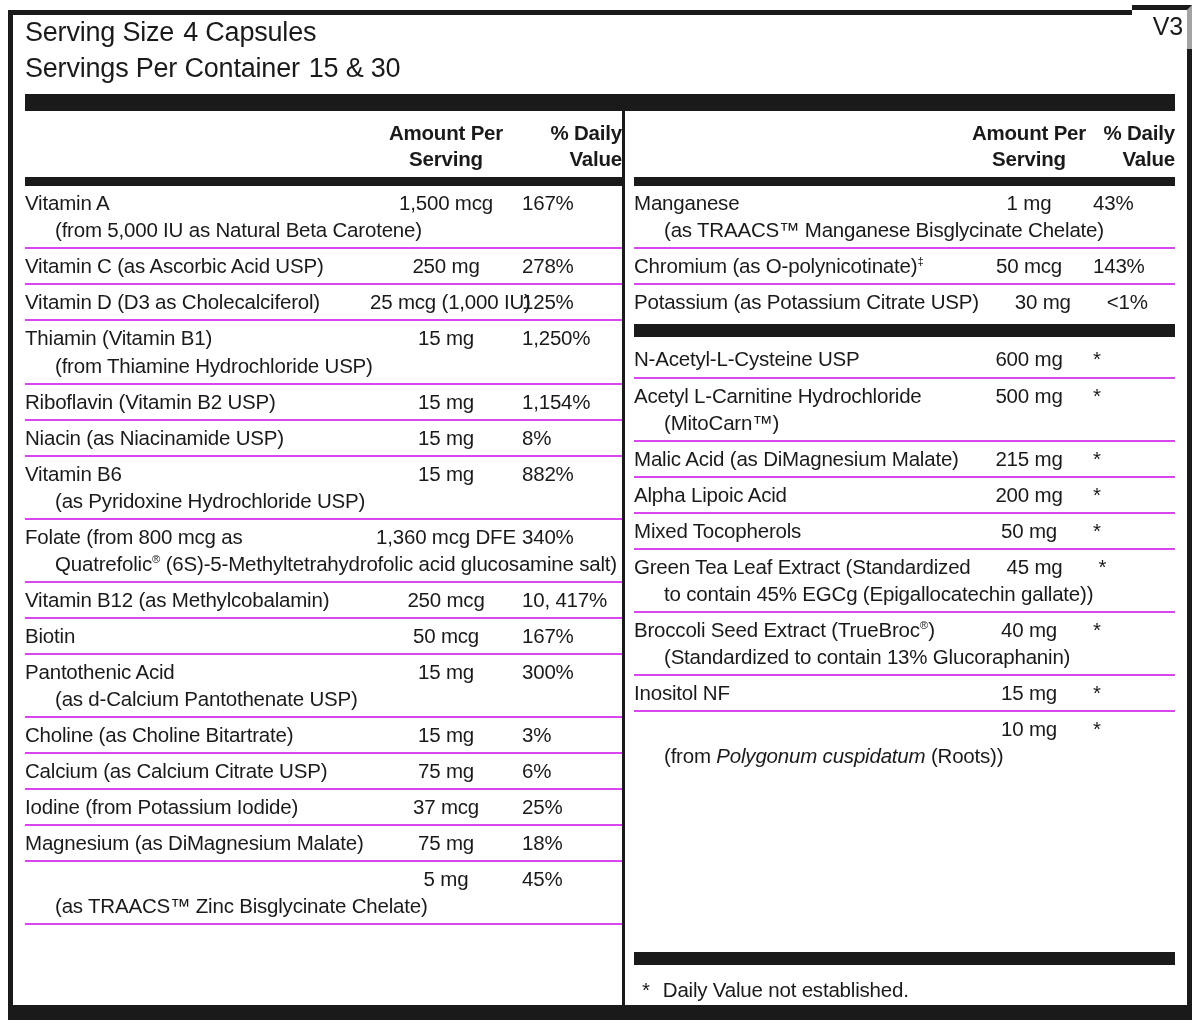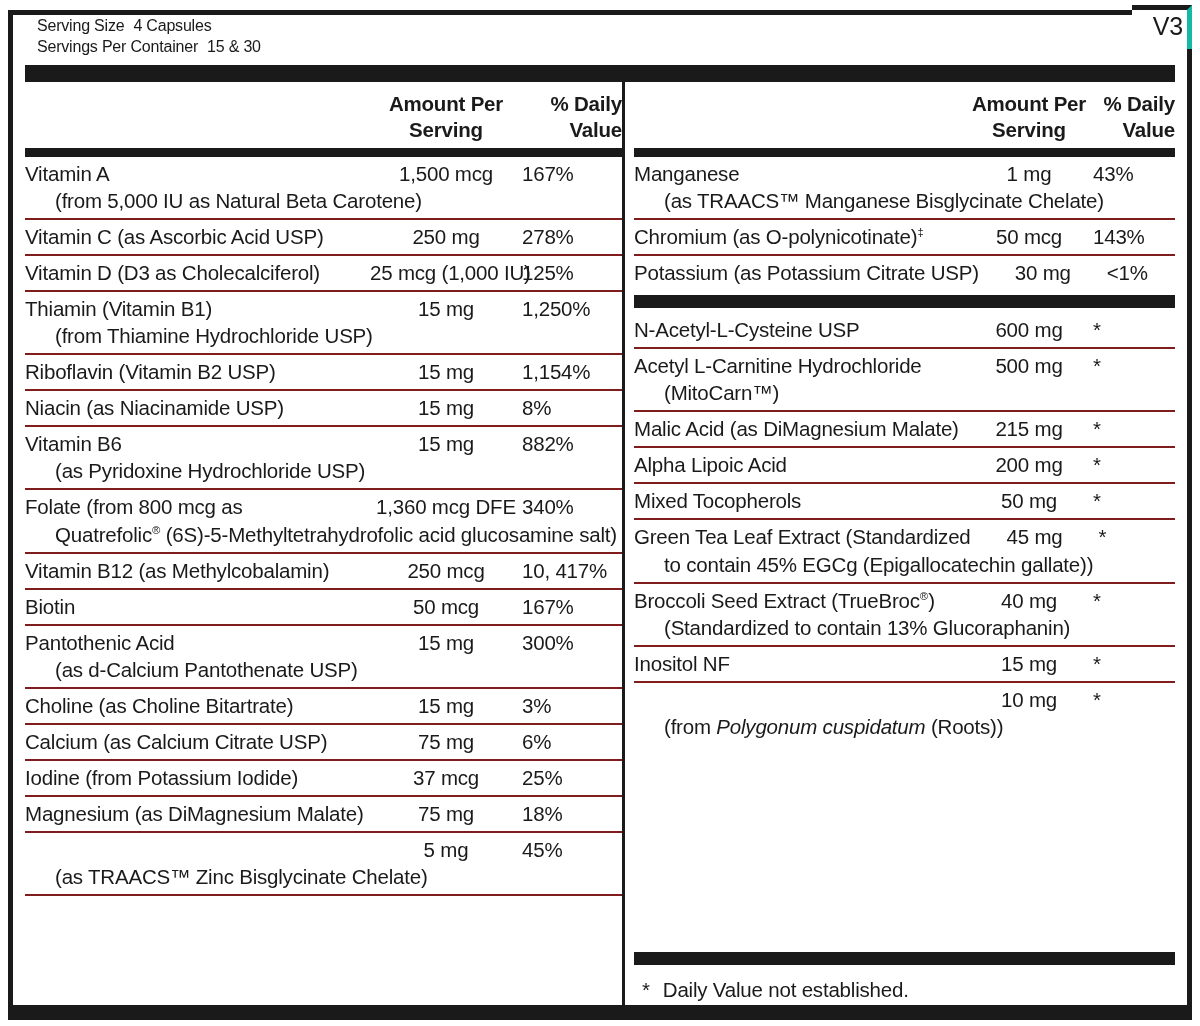--- a/index.html
+++ b/index.html
@@ -8,44 +8,44 @@
     color:#1a1a1a;font-family:"Liberation Sans",sans-serif;letter-spacing:-0.2px;
     overflow:hidden;
   }
   .label{
     position:absolute;left:8px;top:10px;width:1184px;height:1010px;box-sizing:border-box;
     border:5px solid #1a1a1a;border-bottom-width:15px;padding:0 12px;
     display:flex;flex-direction:column;background:#fff;
   }
   .corner-notch{
     position:absolute;top:-10px;right:-5px;width:60px;height:44px;background:#fff;
-    border-top:5px solid #1a1a1a;border-right:5px solid #14b8a6;box-sizing:border-box;
+    border-top:5px solid #1a1a1a;border-right:5px solid #a3a3a3;box-sizing:border-box;
     text-align:right;font-size:25px;padding:2px 4px 0 0;
   }
   .title{
     font-size:60px;font-weight:900;letter-spacing:-1.5px;line-height:1.02;
     margin:6px 0 0 0;-webkit-text-stroke:1.4px currentColor;
   }
-  .serving{font-size:16px;line-height:1.33;margin-left:12px;}
+  .serving{font-size:27px;line-height:1.33;}
   .serving:first-of-type{margin-top:9px;}
   .gap{display:inline-block;width:9px;}
   .topbar{height:17px;background:#1a1a1a;margin-top:7px;flex:none;}
   .columns{display:flex;flex:1;min-height:0;align-items:stretch;}
   .col{display:flex;flex-direction:column;box-sizing:border-box;min-width:0;}
   .col-left{width:597px;}
   .divider{width:3px;background:#1a1a1a;flex:none;}
   .col-right{flex:1;padding-left:9px;}
   .col-header{display:grid;padding:9px 0 5px;border-bottom:9px solid #1a1a1a;
     font-weight:bold;font-size:20.5px;line-height:1.28;flex:none;}
   .col-left .col-header,.col-left .row{grid-template-columns:1fr 152px 100px;}
   .col-right .col-header,.col-right .row{grid-template-columns:1fr 128px 82px;}
   .h-amt{grid-column:2;text-align:center;}
   .h-dv{grid-column:3;text-align:right;}
   .rows{display:flex;flex-direction:column;flex:1;min-height:0;}
-  .row{display:grid;padding:3px 0 4px;border-bottom:2px solid #7f1d1d;
+  .row{display:grid;padding:3px 0 4px;border-bottom:2px solid #d946ef;
     font-size:20.5px;line-height:1.32;align-items:start;flex:none;}
   .row.nobb{border-bottom:none;}
   .row .name{grid-column:1;white-space:nowrap;}
   .row .amt{grid-column:2;text-align:center;white-space:nowrap;}
   .row .dv{grid-column:3;text-align:left;white-space:nowrap;}
   .row .sub{grid-column:1 / -1;padding-left:30px;white-space:nowrap;}
   .sup{font-size:0.55em;vertical-align:super;line-height:0;letter-spacing:0;}
   .ital{font-style:italic;}
   .bar{height:13px;background:#1a1a1a;margin:5px 0;flex:none;}
   .bar.push{margin-top:auto;}

